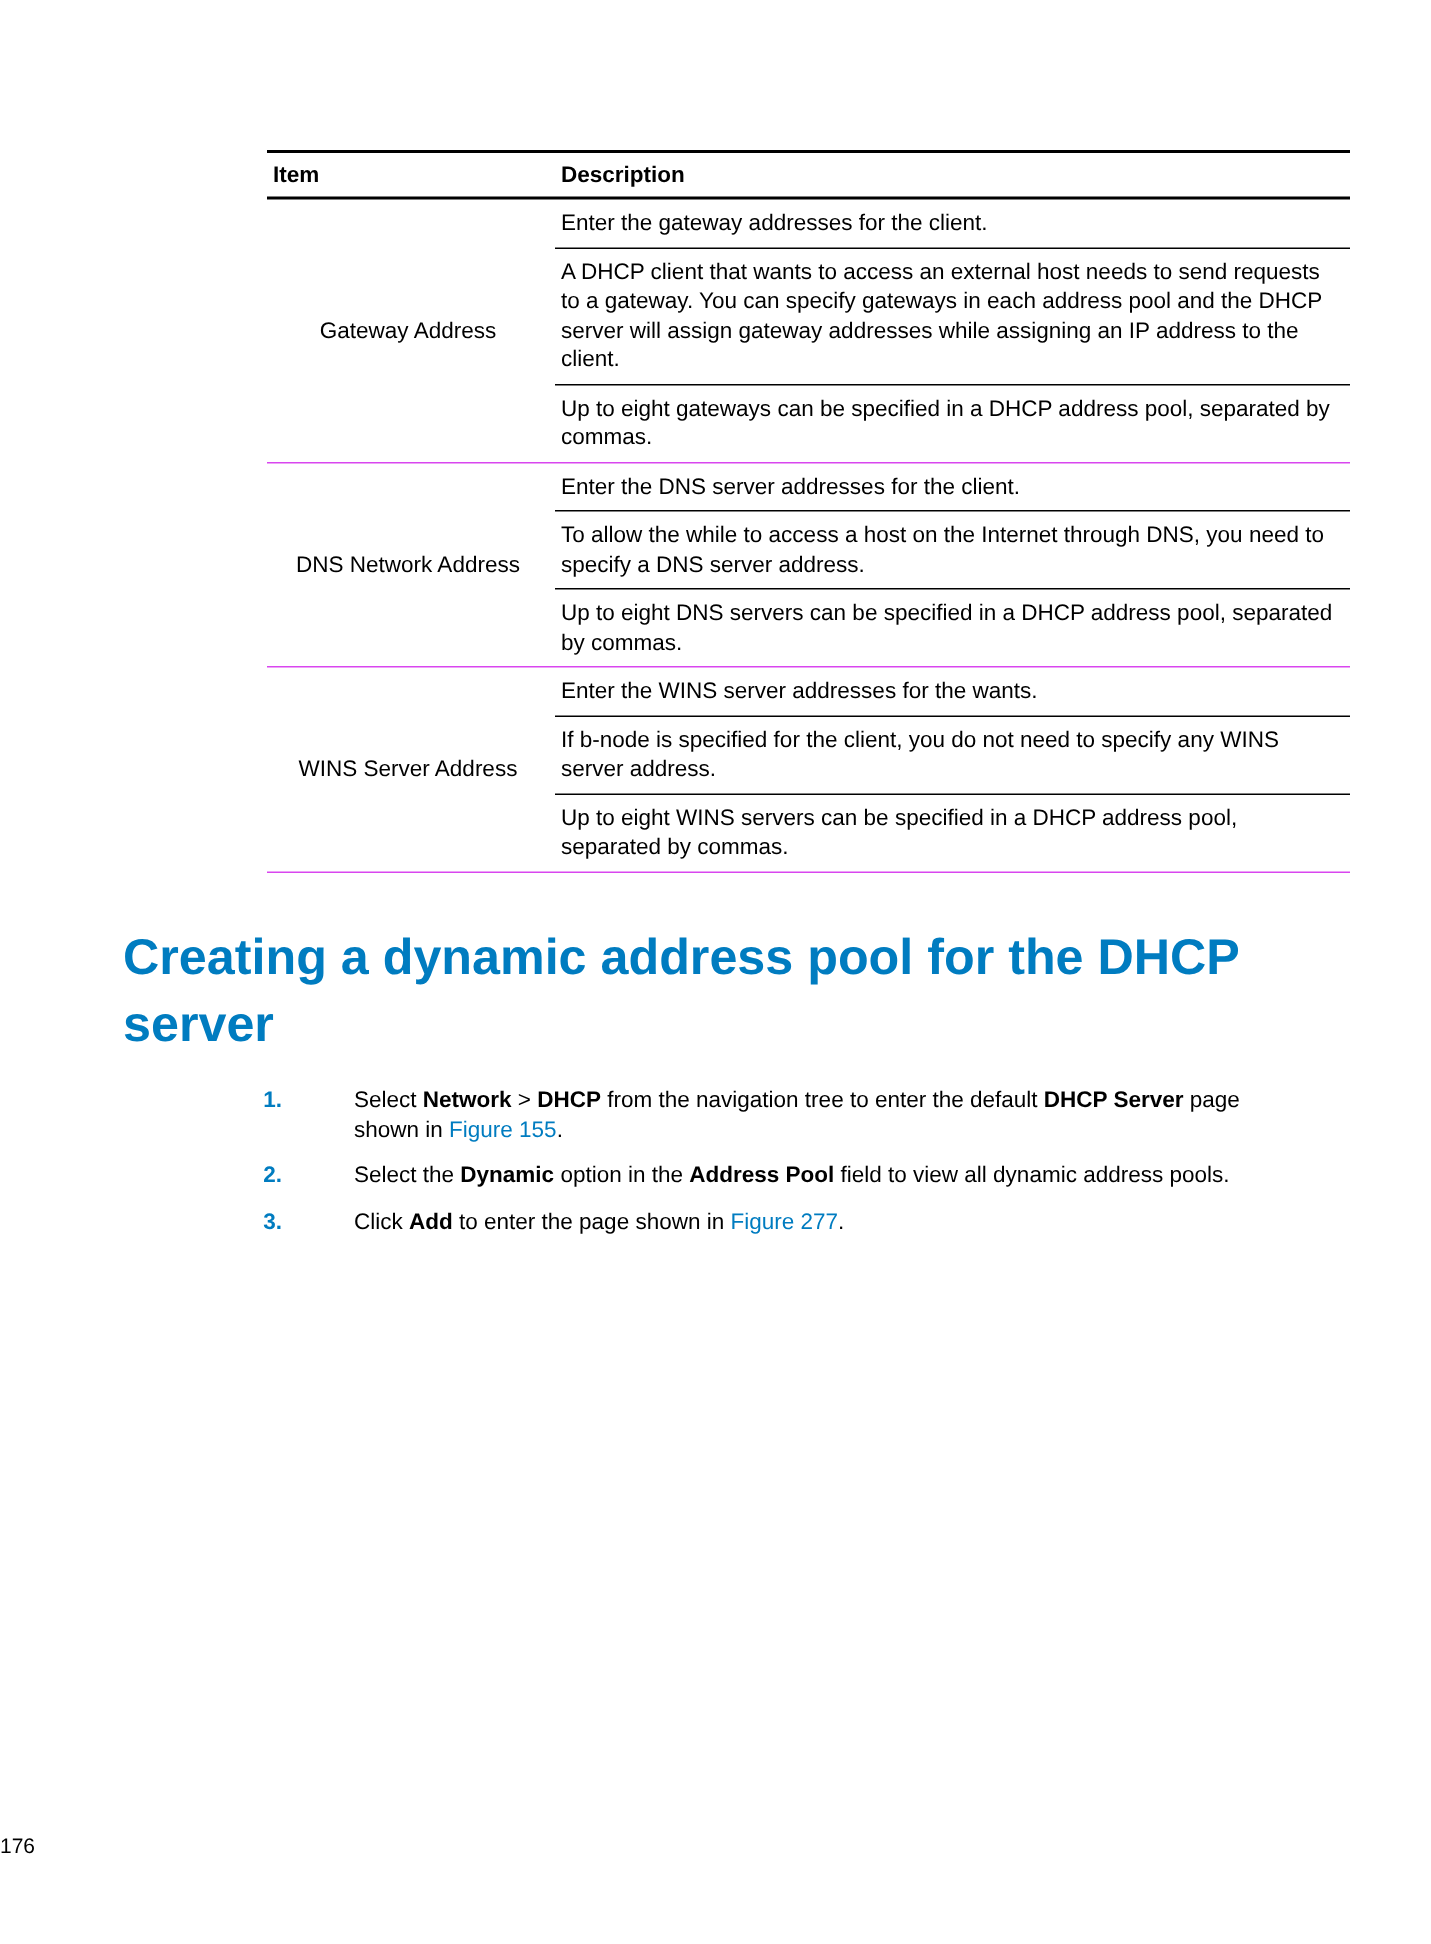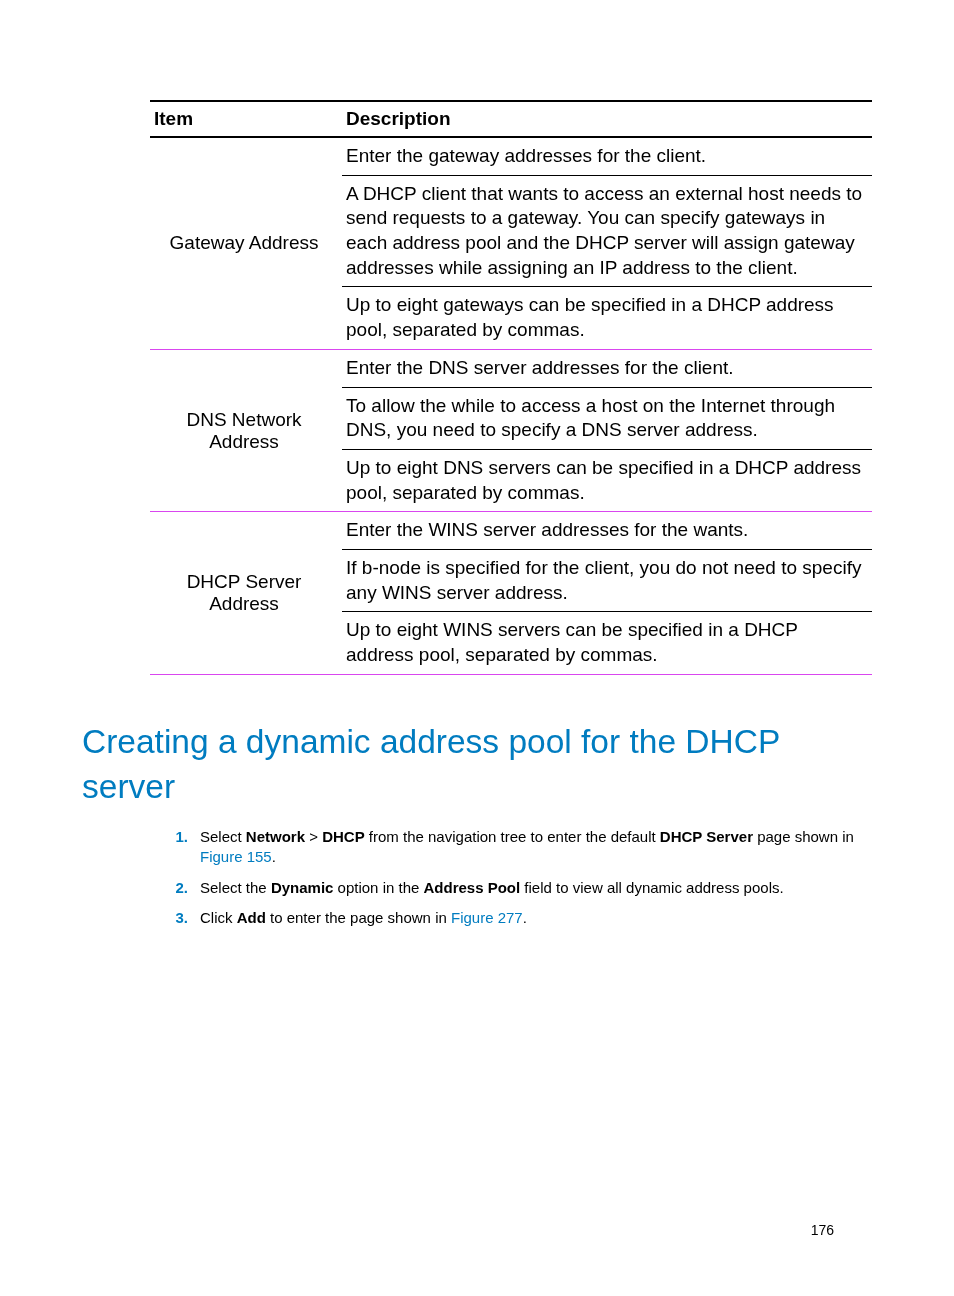--- a/index.html
+++ b/index.html
@@ -11,22 +11,22 @@
   font-family: "Futura", "Century Gothic", "Arial", sans-serif;
   color: #000;
   position: relative;
 }
 .page {
   padding: 100px 90px 0 90px;
 }
 table.desc {
   border-collapse: collapse;
   width: 722px;
-  margin-left: 60px;
-  font-size: 19px;
+  margin-left: 88px;
+  font-size: 15px;
 }
 table.desc thead th {
   text-align: left;
   font-weight: bold;
   border-top: 2px solid #000;
   border-bottom: 2px solid #000;
   padding: 6px 8px 6px 4px;
 }
 table.desc td.item {
   vertical-align: middle;
@@ -47,23 +47,23 @@
 .innercell {
   padding: 6px 8px 6px 4px;
   border-bottom: 1px solid #000;
   line-height: 1.3;
 }
 .innercell:last-child {
   border-bottom: none;
 }
 h1.section {
   color: #007cc0;
-  font-weight: 400;
+  font-weight: 700;
   font-size: 33.5px;
-  margin: 44px 0 18px -8px;
+  margin: 34px 0 18px -8px;
   line-height: 1.35;
   font-family: "Futura", "Century Gothic", "Arial", sans-serif;
 }
 ol.steps {
   list-style: none;
   margin: 0 0 0 70px;
   padding: 0;
   font-size: 15px;
 }
 ol.steps li {
@@ -73,29 +73,29 @@
   line-height: 1.35;
 }
 ol.steps li .num {
   color: #007cc0;
   font-weight: bold;
   width: 28px;
   flex: 0 0 28px;
   text-align: right;
   padding-right: 12px;
 }
-ol.steps li .body { flex: 1; }
+ol.steps li .body { flex: 1; margin-left: 36px; }
 .b { font-weight: bold; }
 .link { color: #007cc0; }
 .pagenum {
   position: absolute;
   bottom: 58px;
   width: 834px;
   left: 0;
-  text-align: right;
+  text-align: left;
   font-size: 14px;
 }
 </style>
 </head>
 <body>
 
 <div class="page">
 
   <table class="desc">
     <thead>
@@ -115,21 +115,21 @@
       </tr>
       <tr class="rowsep">
         <td class="item">DNS Network Address</td>
         <td class="descwrap">
           <div class="innercell">Enter the DNS server addresses for the client.</div>
           <div class="innercell">To allow the while to access a host on the Internet through DNS, you need to specify a DNS server address.</div>
           <div class="innercell">Up to eight DNS servers can be specified in a DHCP address pool, separated by commas.</div>
         </td>
       </tr>
       <tr class="rowsep">
-        <td class="item">DHCP Server Address</td>
+        <td class="item">WINS Server Address</td>
         <td class="descwrap">
           <div class="innercell">Enter the WINS server addresses for the wants.</div>
           <div class="innercell">If b-node is specified for the client, you do not need to specify any WINS server address.</div>
           <div class="innercell">Up to eight WINS servers can be specified in a DHCP address pool, separated by commas.</div>
         </td>
       </tr>
     </tbody>
   </table>
 
   <h1 class="section">Creating a dynamic address pool for the DHCP server</h1>

